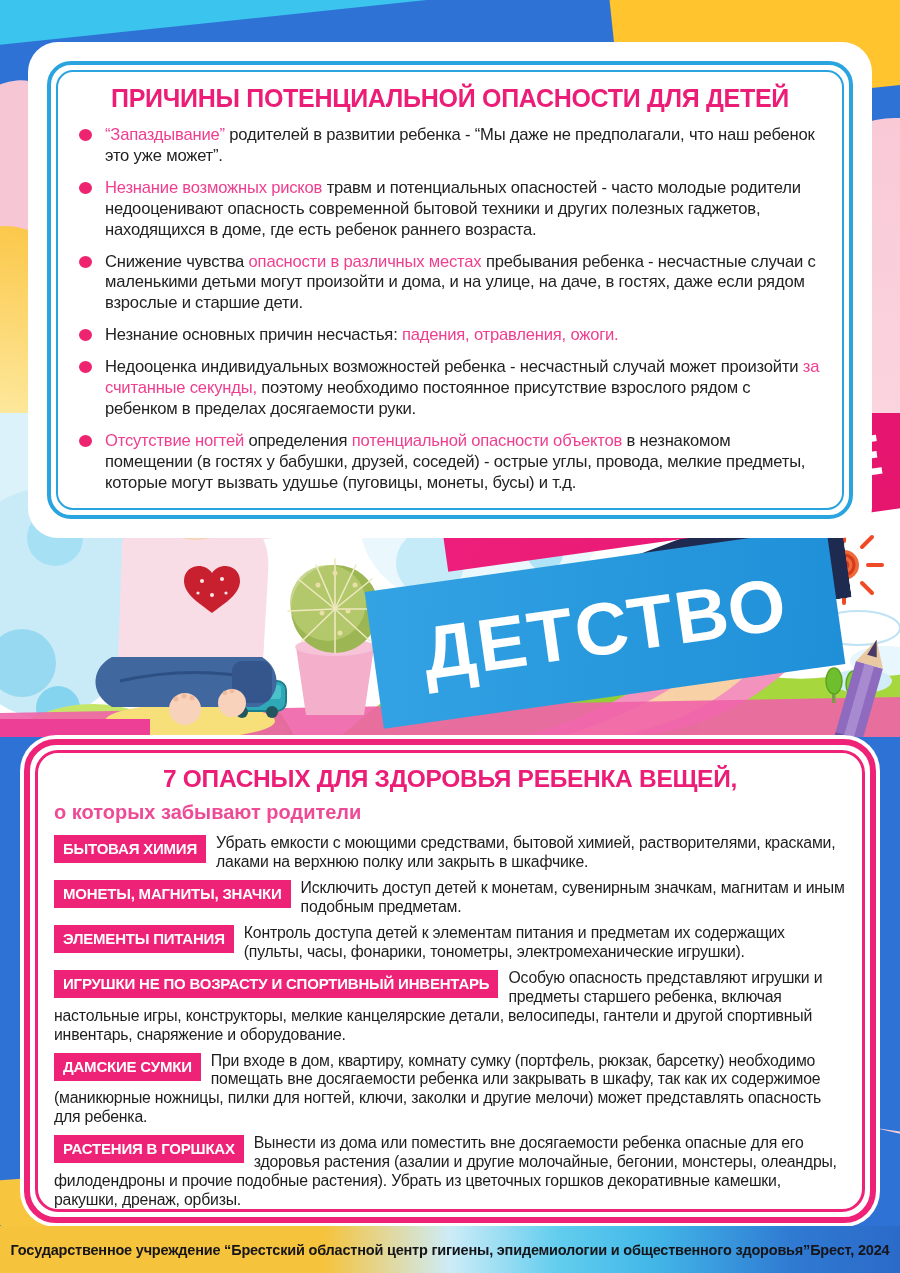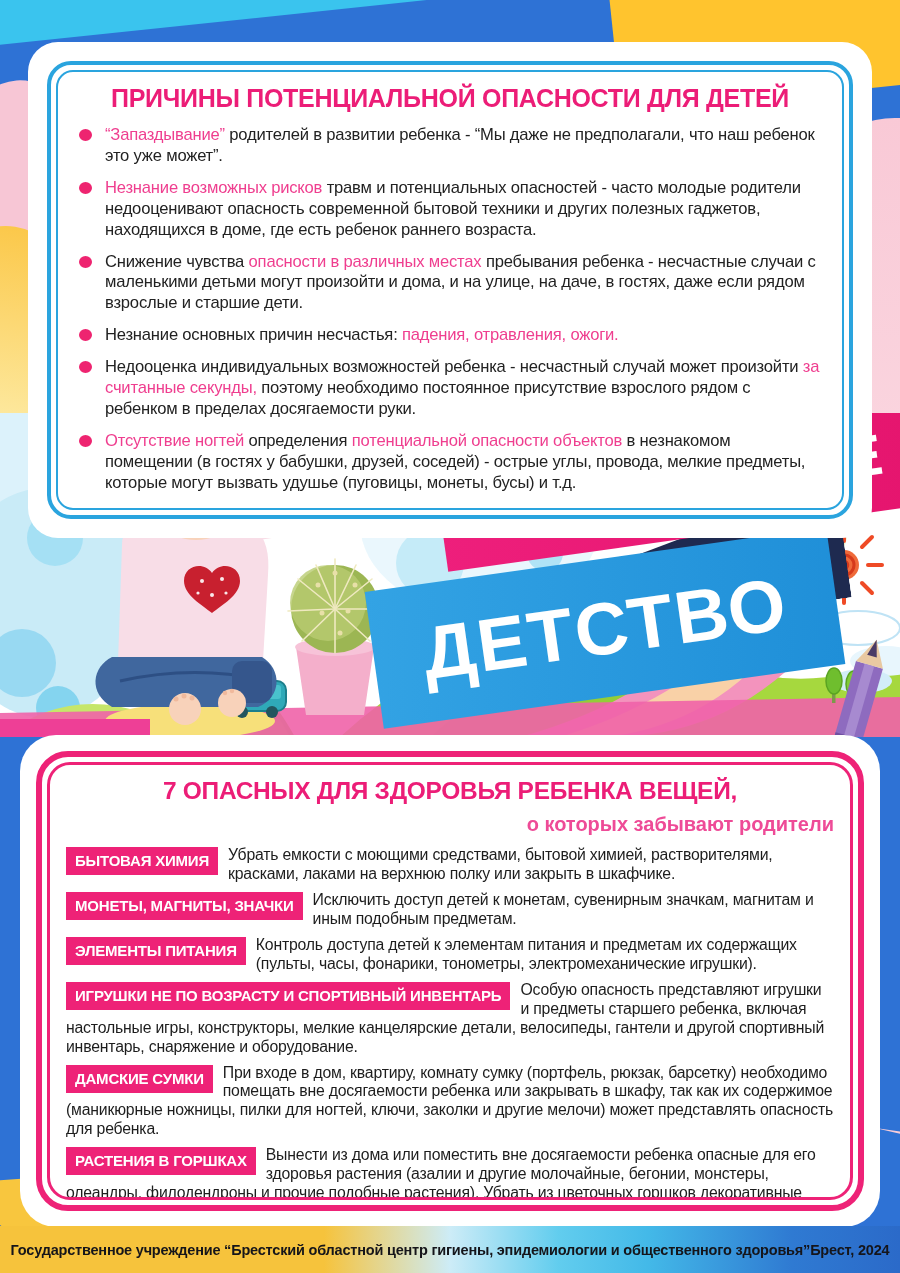--- a/index.html
+++ b/index.html
@@ -42,25 +42,25 @@
 
   
   .scene{position:absolute;left:0;top:413px;width:900px;height:324px;overflow:hidden;z-index:1;}
   .scene svg{position:absolute;left:0;top:0;}
   .banner{position:absolute;display:flex;align-items:center;justify-content:center;color:#fff;font-weight:800;}
   .banner-navy{left:540px;top:88px;width:305px;height:118px;background:#1e2a50;clip-path:polygon(0 58%,100% 0,100% 100%,9% 100%);transform:rotate(-8deg);z-index:1;}
   .banner-blue{left:372px;top:146px;width:466px;height:138px;background:linear-gradient(100deg,#33a3e4,#1f8fd8);transform:rotate(-8deg);z-index:2;font-size:74px;letter-spacing:2px;}
   .banner-pink{left:438px;top:12px;width:480px;height:114px;background:linear-gradient(100deg,#ee1f7c,#e5156e);transform:rotate(-8deg);z-index:3;font-size:57px;letter-spacing:1px;}
 
   
-  .panel-pink{position:absolute;left:20px;top:735px;width:860px;height:492px;z-index:5;background:#fff;border-radius:36px;padding:16px;box-sizing:border-box;}
+  .panel-pink{position:absolute;left:20px;top:735px;width:860px;height:492px;z-index:5;background:#fff;border-radius:36px;padding:4px;box-sizing:border-box;}
   .panel-pink .mid{border:6px solid #ee2277;border-radius:32px;padding:5px;height:100%;box-sizing:border-box;}
   .panel-pink .inner{border:3px solid #ee2277;border-radius:23px;padding:8px 16px 8px;height:100%;box-sizing:border-box;background:#fff;overflow:hidden;}
   .hazards-title1{text-align:center;color:#ec1d77;font-size:24.5px;font-weight:800;letter-spacing:-0.3px;margin:4px 0 2px;}
-  .hazards-title2{text-align:right;color:#ee4b97;font-size:20px;font-weight:700;margin:8px 0 10px;}
+  .hazards-title2{text-align:left;color:#ee4b97;font-size:20px;font-weight:700;margin:8px 0 10px;}
   .hazard{display:flow-root;margin-bottom:7px;font-size:15.8px;line-height:1.2;color:#1d1d1d;font-weight:500;letter-spacing:-0.2px;}
   .chip{float:left;background:#ee2277;color:#fff;font-weight:700;font-size:15px;line-height:1;padding:6px 9px 7px;margin:1px 10px 3px 0;white-space:nowrap;letter-spacing:-0.2px;}
 </style>
 </head>
 <body>
 
 <div class="shape cyan-tl"></div>
 <div class="shape blue-notch"></div>
 <div class="shape yellow-tr"></div>
 <div class="shape pink-left"></div>

